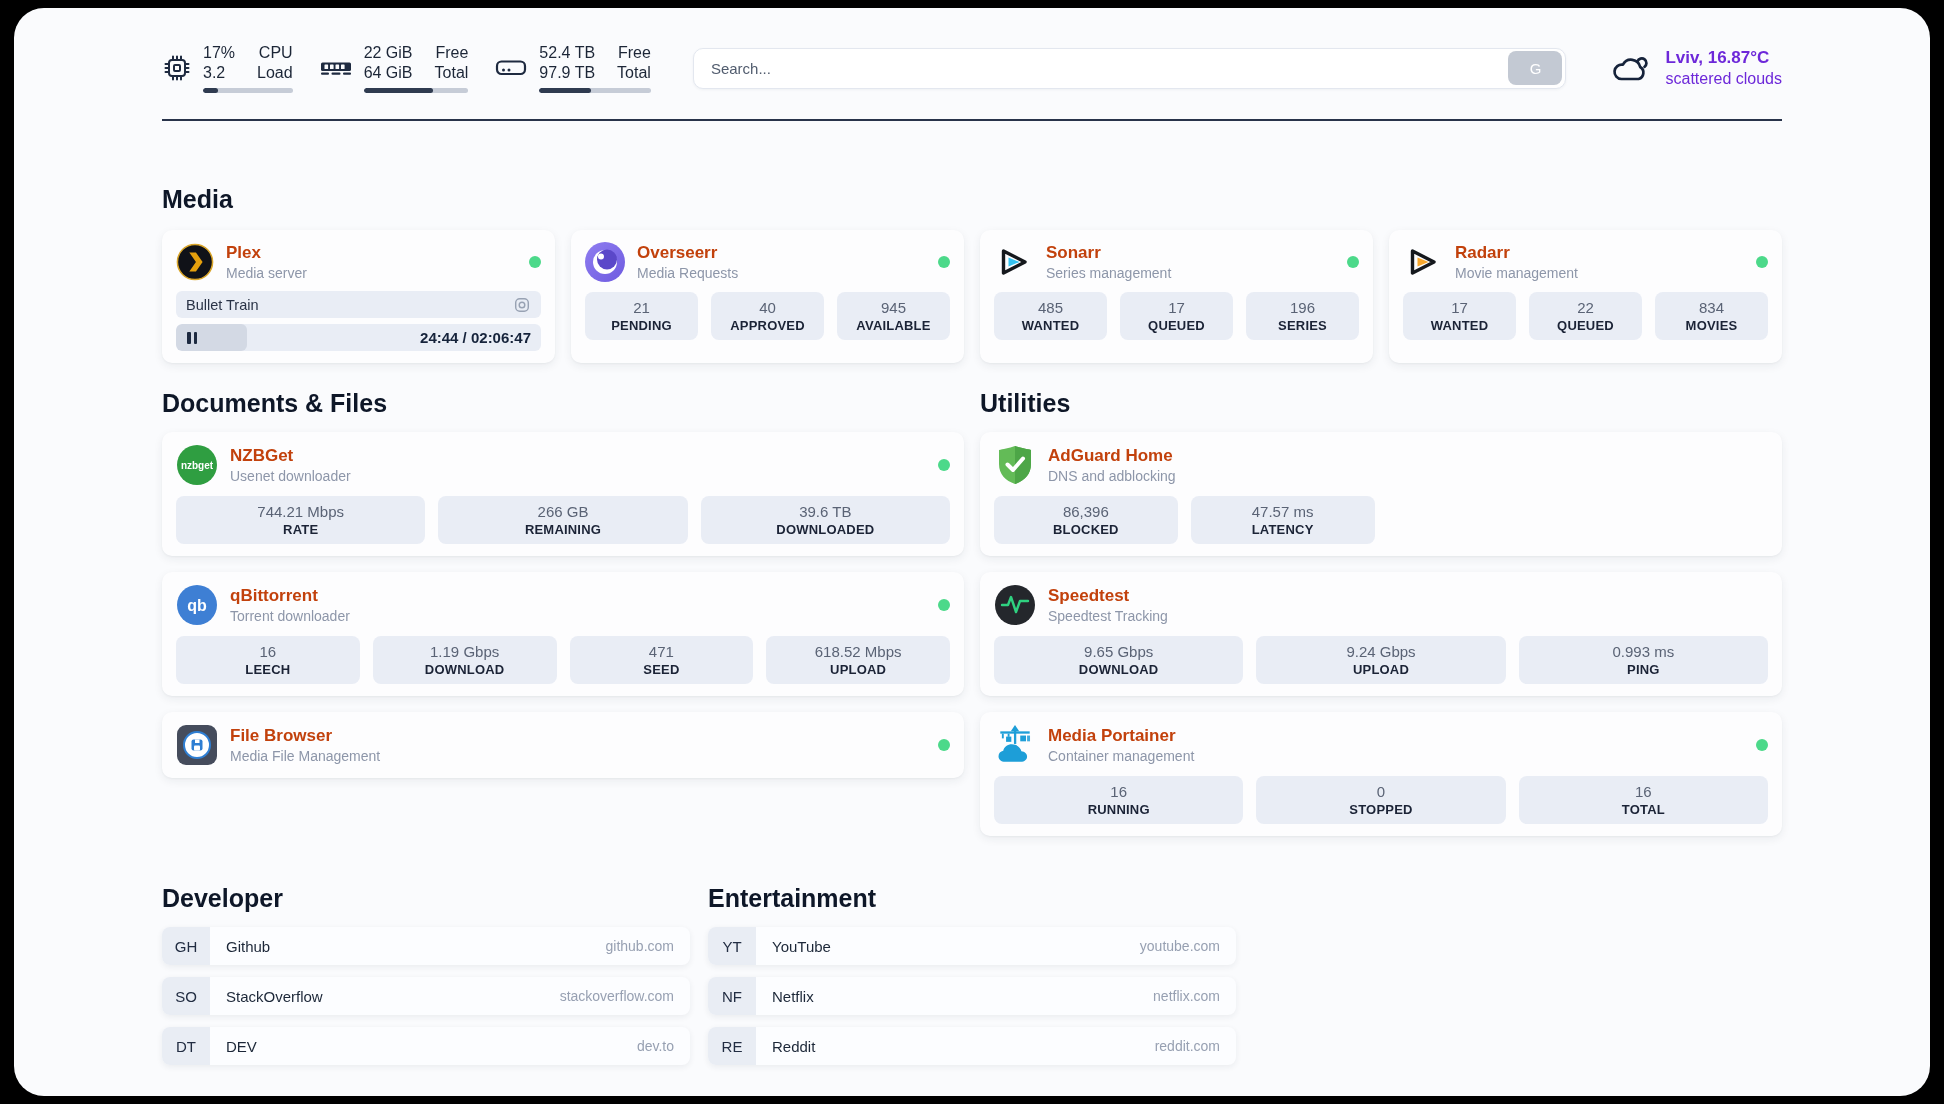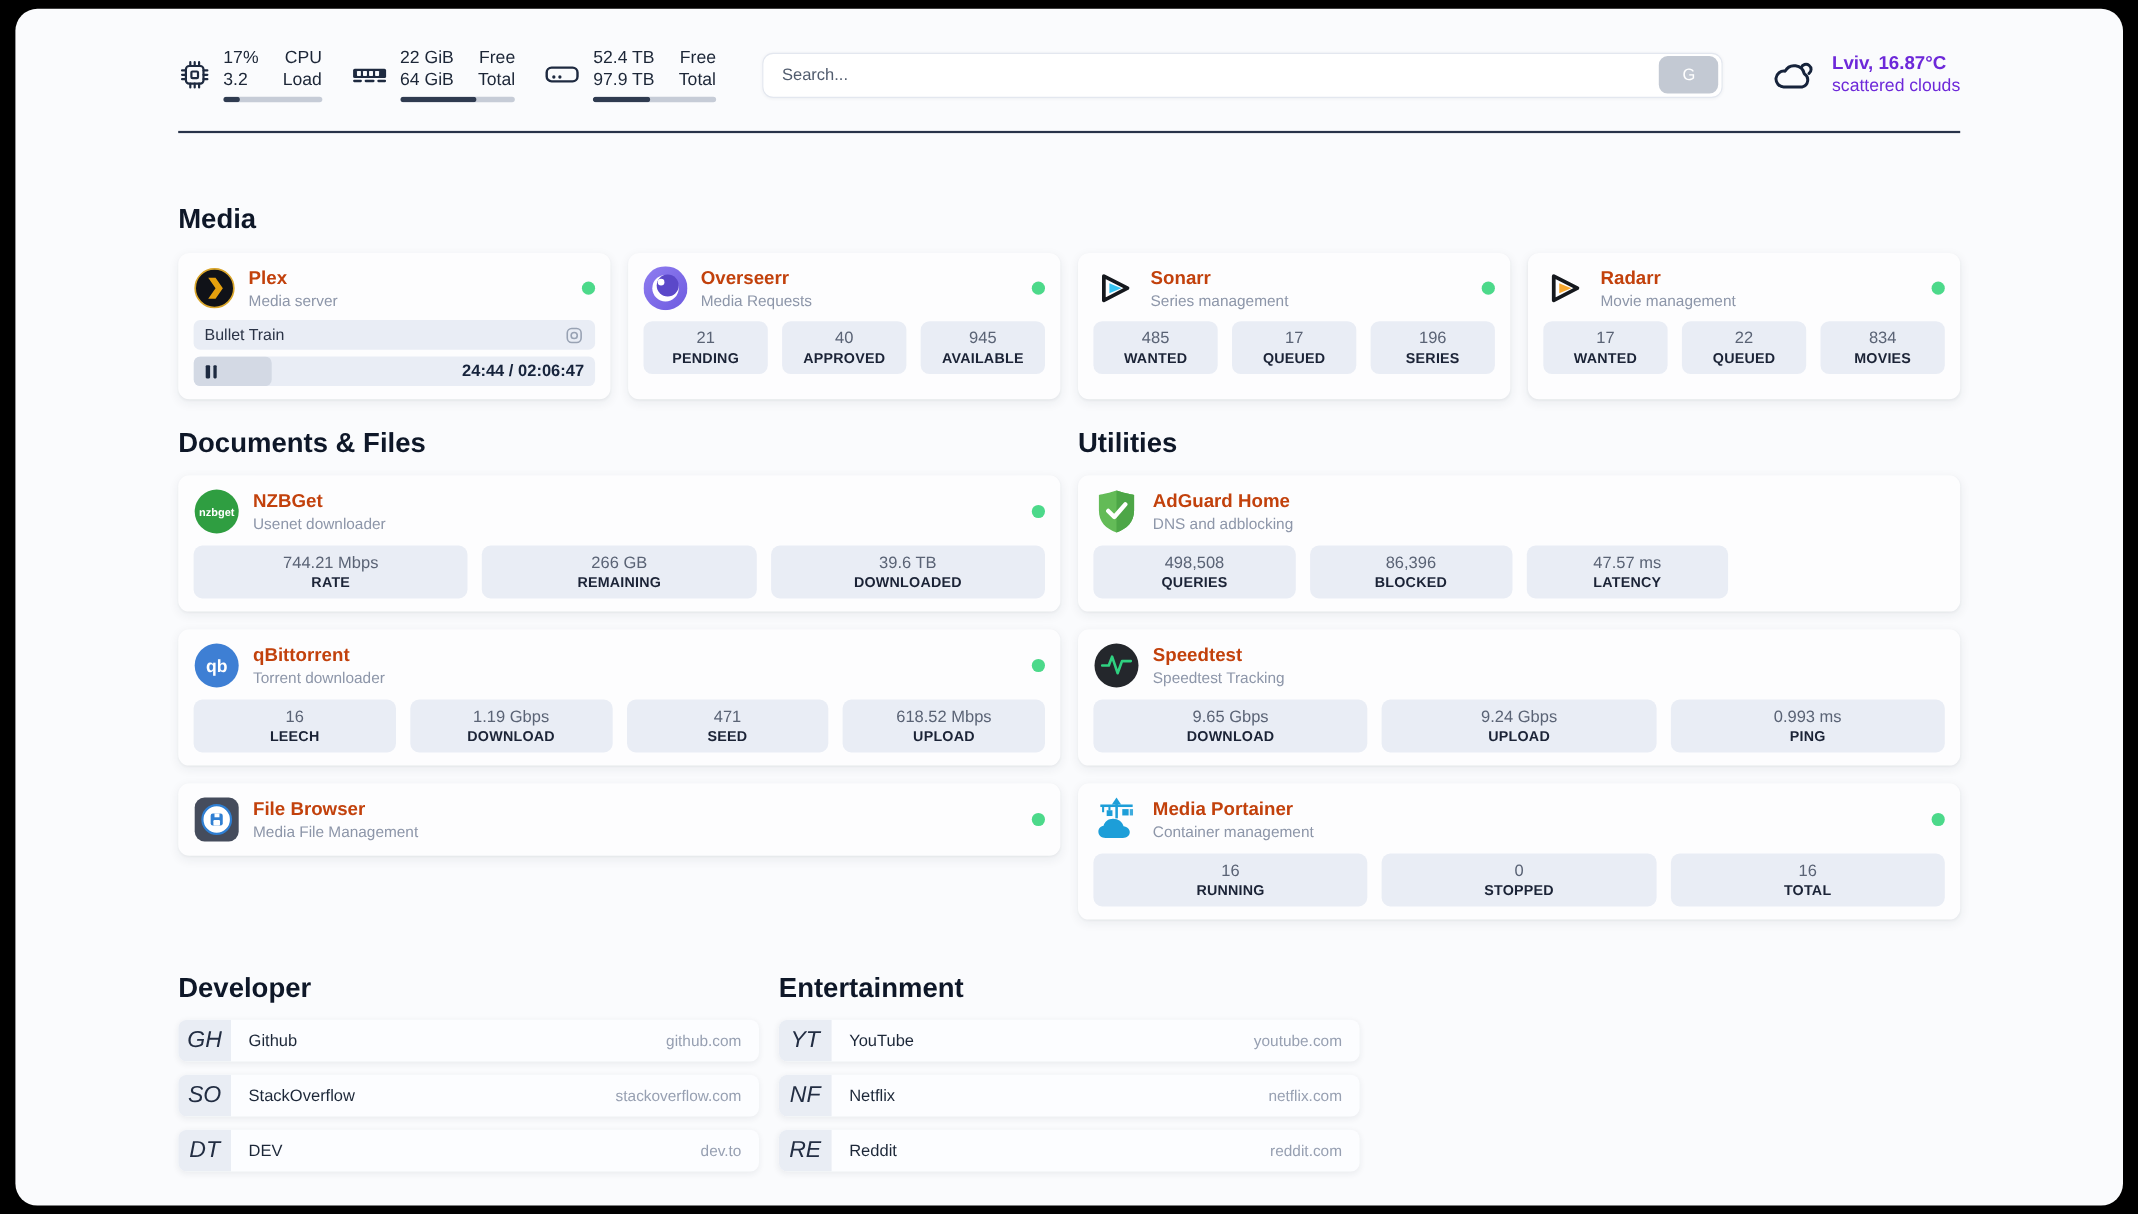--- a/index.html
+++ b/index.html
@@ -1,17 +1,17 @@
 <!DOCTYPE html>
 <html><head>
 <meta charset="utf-8">
 <style>
   * { box-sizing: border-box; margin: 0; padding: 0; }
   html,body { width:1944px; height:1104px; background:#000; font-family:"Liberation Sans", sans-serif; overflow:hidden; }
-  .page { position:absolute; left:14px; top:8px; width:1916px; height:1088px; background:#fafbfd; border-radius:20px; overflow:hidden; }
+  .page { position:absolute; left:14px; top:8px; width:1916px; height:1088px; background:#fafbfd; border-radius:30px; overflow:hidden; }
   .content { padding:0 148px; }
 
   
   .topbar { display:flex; align-items:center; margin-top:30px; height:60px; }
   .monitors { display:flex; gap:26px; }
   .monitor { display:flex; align-items:center; gap:11px; }
   .monitor svg { flex:none; }
   .mon-body { display:flex; flex-direction:column; }
   .mon-rows { display:flex; justify-content:space-between; gap:22px; }
   .mon-col { display:flex; flex-direction:column; font-size:16px; line-height:1.22; color:#1c2637; font-weight:500; }
@@ -61,21 +61,21 @@
 
   
   .two-col { margin-top:26px; display:grid; grid-template-columns:1fr 1fr; gap:16px; align-items:start; }
   .svc-col { display:flex; flex-direction:column; gap:16px; }
   .svc-col .heading { margin-bottom:-2px; }
 
   
   .bookmarks { margin-top:48px; display:grid; grid-template-columns:repeat(3,1fr); gap:18px; align-items:start; }
   .bm-col .heading { margin-bottom:14px; }
   .bm-row { height:38px; background:#fcfdff; border-radius:8px; display:flex; align-items:center; overflow:hidden; box-shadow:0 2px 6px rgba(30,41,59,.07); margin-bottom:12px; cursor:pointer; }
-  .bm-abbr { width:48px; align-self:stretch; background:#e9edf4; display:flex; align-items:center; justify-content:center; font-size:21px; font-weight:500; color:#222d42; flex:none;font-style:italic; }
+  .bm-abbr { width:48px; align-self:stretch; background:#e9edf4; display:flex; align-items:center; justify-content:center; font-size:15px; font-weight:500; color:#222d42; flex:none; }
   .bm-name { margin-left:16px; font-size:15px; font-weight:500; color:#1c2738; }
   .bm-url { margin-left:auto; margin-right:16px; font-size:14px; color:#97a0b2; }
 
   .icon-txt { font-weight:700; fill:#fff; font-family:"Liberation Sans", sans-serif; }
 </style>
 </head>
 <body>
 
 <div class="page">
 
@@ -408,24 +408,20 @@
             <path d="M21 2 C27 4.2 33.5 5.2 37 6 V20 C37 30.5 30.5 36.6 21 40 Z" fill="#4da647"></path>
             <path d="M13.5 20.5 L19 26 L29 14.5" fill="none" stroke="#ffffff" stroke-width="4" stroke-linecap="round" stroke-linejoin="round"></path>
           </svg>
           <div class="app-titles">
             <span class="app-name">AdGuard Home</span>
             <span class="app-desc">DNS and adblocking</span>
           </div>
         </div>
         <div class="stats cols-4">
           <div class="stat">
-            <span class="stat-value">498,508</span>
-            <span class="stat-label">QUERIES</span>
-          </div>
-          <div class="stat">
             <span class="stat-value">86,396</span>
             <span class="stat-label">BLOCKED</span>
           </div>
           <div class="stat">
             <span class="stat-value">47.57 ms</span>
             <span class="stat-label">LATENCY</span>
           </div>
         </div>
       </div>
 

